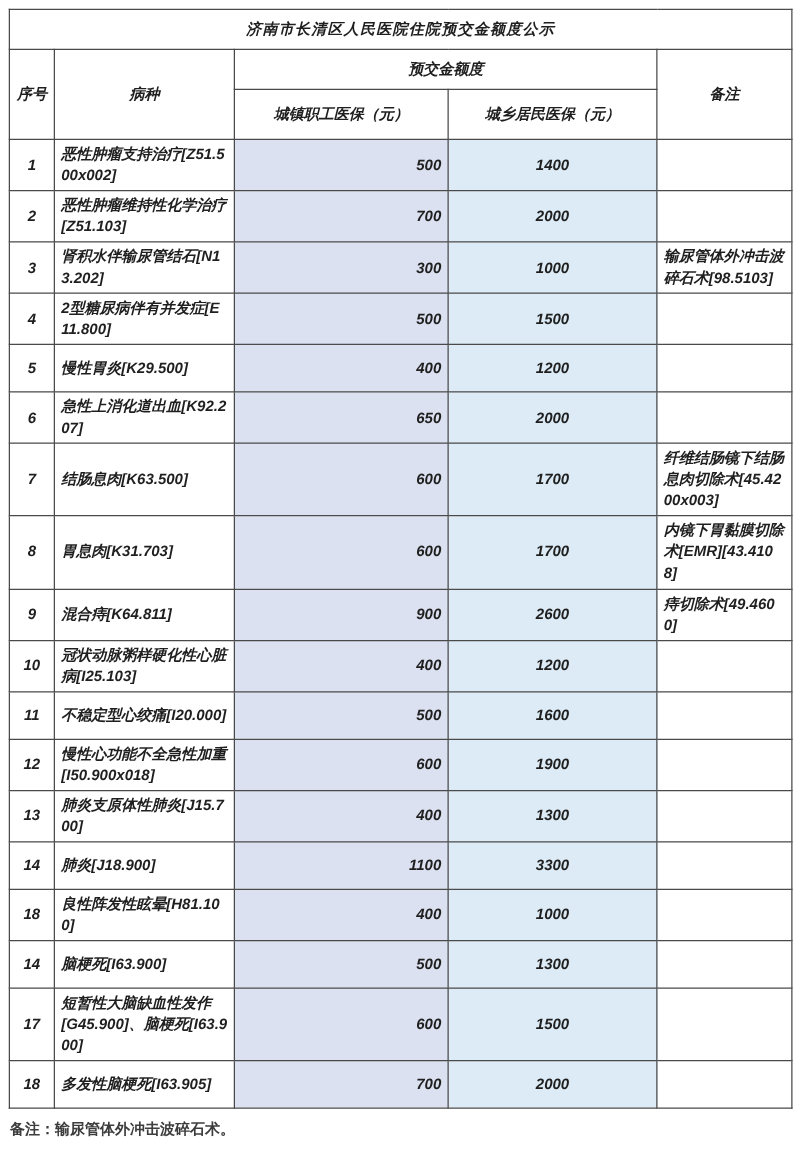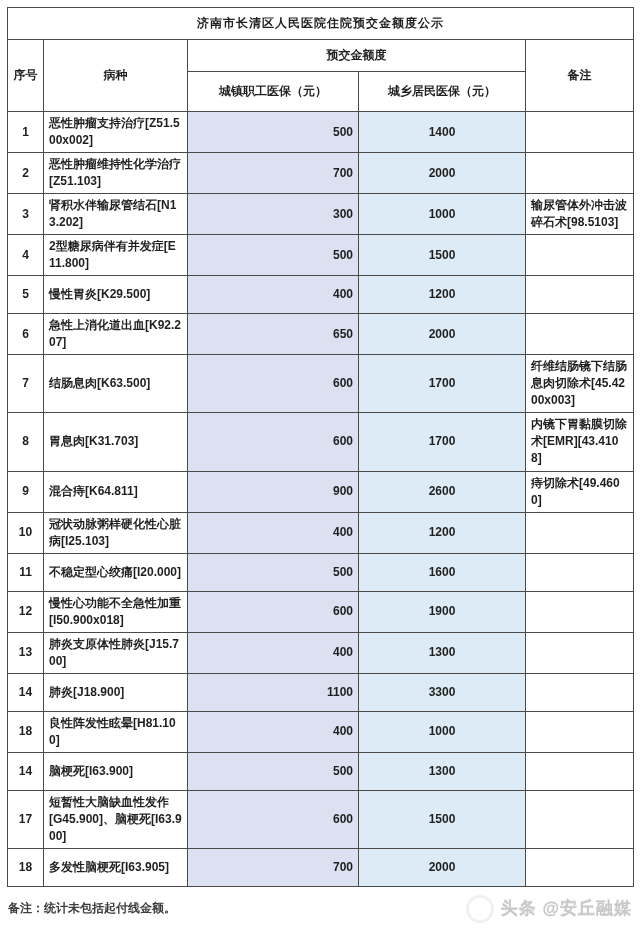--- a/index.html
+++ b/index.html
@@ -10,20 +10,21 @@
     font-family: "Liberation Sans", sans-serif;
     color: #1f1f1f;
     position: relative;
     padding: 7px 7px 0 7px;
     overflow: hidden;
   }
   table.deposit {
     border-collapse: collapse;
     width: 626px;
     table-layout: fixed;
+    font-style: italic;
   }
   table.deposit th, table.deposit td {
     border: 1px solid #4a4a4a;
     padding: 3px 5px;
     font-size: 12px;
     line-height: 1.42;
     font-weight: 600;
     vertical-align: middle;
     word-break: break-all;
   }
@@ -242,20 +243,16 @@
       <td class="cell-no">18</td>
       <td class="cell-disease">多发性脑梗死[I63.905]</td>
       <td class="cell-employee">700</td>
       <td class="cell-resident">2000</td>
       <td class="cell-remark"></td>
     </tr>
   </tbody>
   </table>
 
   <div class="footer-bar">
-    <div class="footer-note">备注：统计未包括起付线金额。</div>
-    <div class="watermark">
-      <span class="watermark-ghost"></span>
-      <span>头条 @安丘融媒</span>
-    </div>
+    <div class="footer-note">备注：输尿管体外冲击波碎石术。</div>
   </div>
 
 </div>
 
 </body></html>

